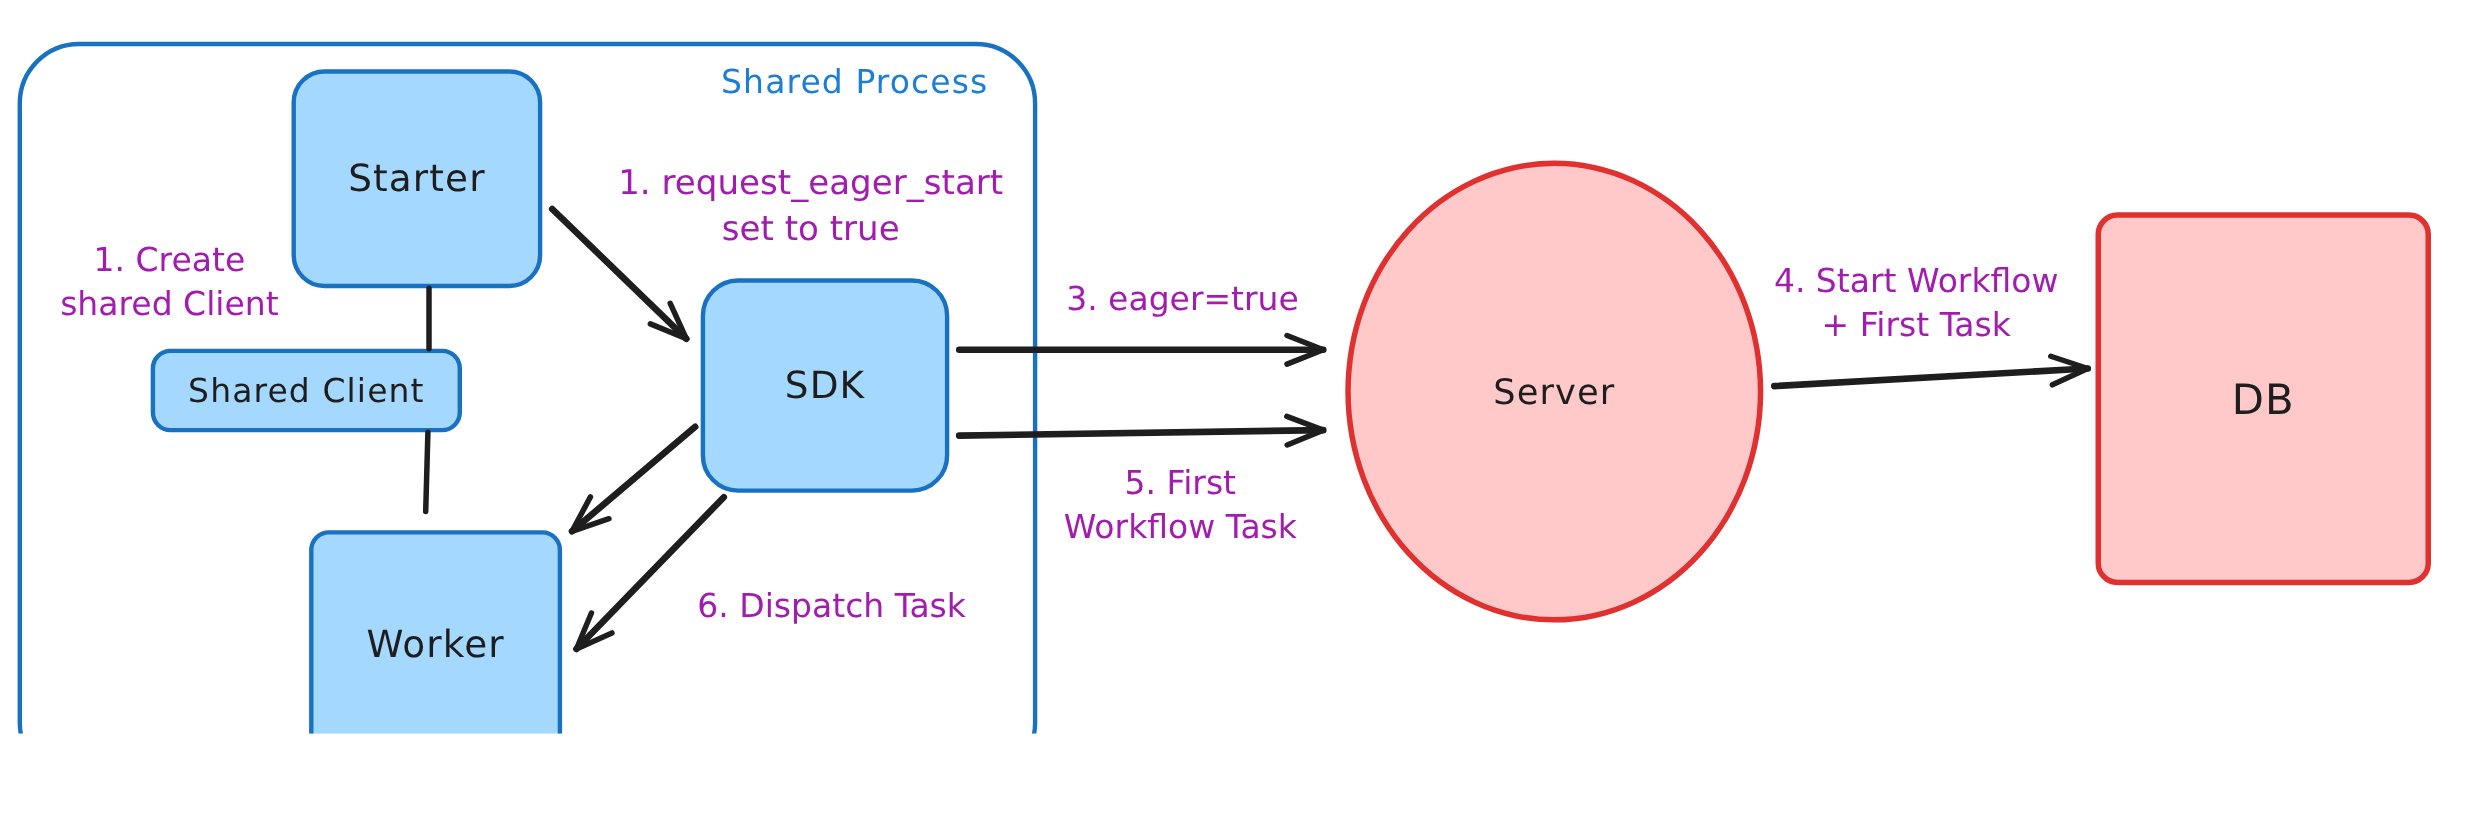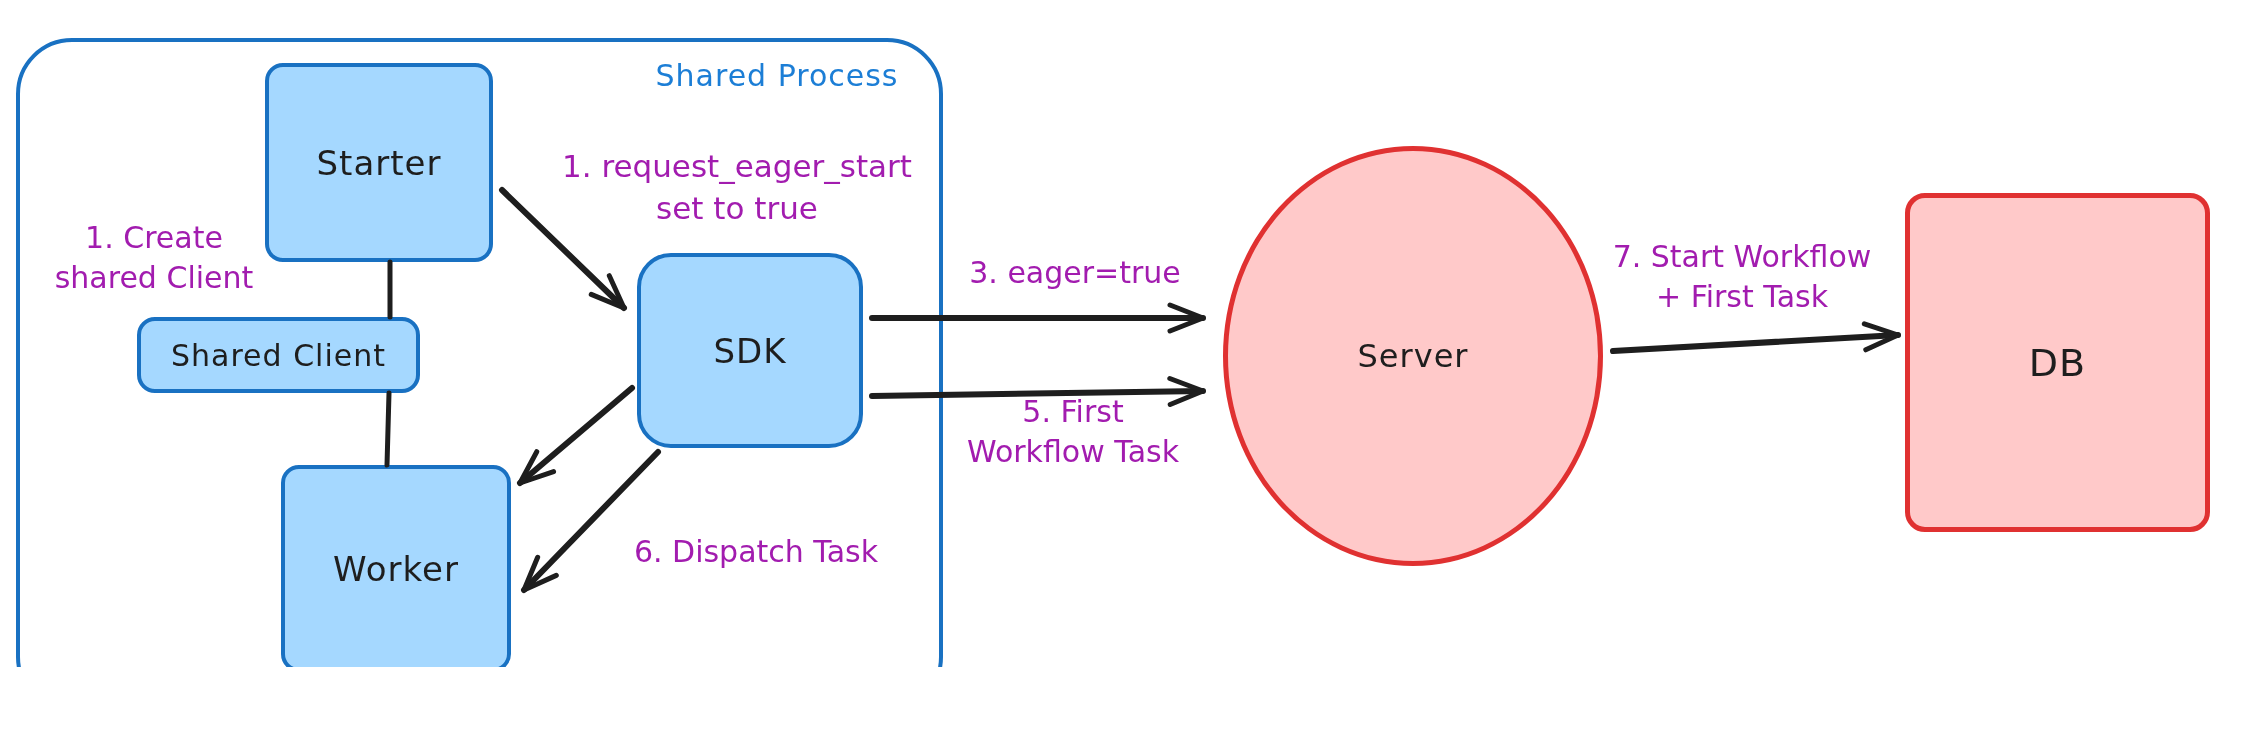--- a/index.html
+++ b/index.html
@@ -33,29 +33,29 @@
   svg.wires { position:absolute; left:0; top:0; z-index:5; pointer-events:none; }
 </style>
 </head>
 <body>
 
 <div class="canvas">
 
   <div class="container-frame"></div>
   <div class="container-title">Shared Process</div>
 
-  <div class="node blue-node" style="left:265px; top:63px; width:228px; height:199px; border-radius:18px;">
+  <div class="node blue-node" style="left:265px; top:63px; width:228px; height:199px; border-radius:30px;">
     <span class="node-label">Starter</span>
   </div>
 
   <div class="node blue-node" style="left:137px; top:317px; width:283px; height:76px; border-radius:18px;">
     <span class="node-label" style="font-size:30px;">Shared Client</span>
   </div>
 
-  <div class="node blue-node" style="left:281px; top:465px; width:230px; height:207px; border-radius:18px;">
+  <div class="node blue-node" style="left:281px; top:482px; width:230px; height:207px; border-radius:18px;">
     <span class="node-label">Worker</span>
   </div>
 
   <div class="node red-node" style="left:1223px; top:146px; width:380px; height:420px; border-radius:50%;">
     <span class="node-label" style="font-size:32px;">Server</span>
   </div>
 
   <div class="node blue-node" style="left:637px; top:253px; width:226px; height:195px; border-radius:34px;">
     <span class="node-label">SDK</span>
   </div>
@@ -73,25 +73,25 @@
     <span>1. request_eager_start</span>
     <span>set to true</span>
   </div>
 
 
   <div class="annot" style="left:1075px; top:273px;">
     <span>3. eager=true</span>
   </div>
 
   <div class="annot" style="left:1742px; top:277px;">
-    <span>7. Start Workflow</span>
+    <span>4. Start Workflow</span>
     <span>+ First Task</span>
   </div>
 
-  <div class="annot" style="left:1073px; top:432px;">
+  <div class="annot" style="left:1073px; top:460px;">
     <span>5. First</span>
     <span>Workflow Task</span>
   </div>
 
   <div class="annot" style="left:756px; top:552px;">
     <span>6. Dispatch Task</span>
   </div>
 
   <svg class="wires" width="2248" height="754" viewBox="0 0 2248 754">
     <defs>

